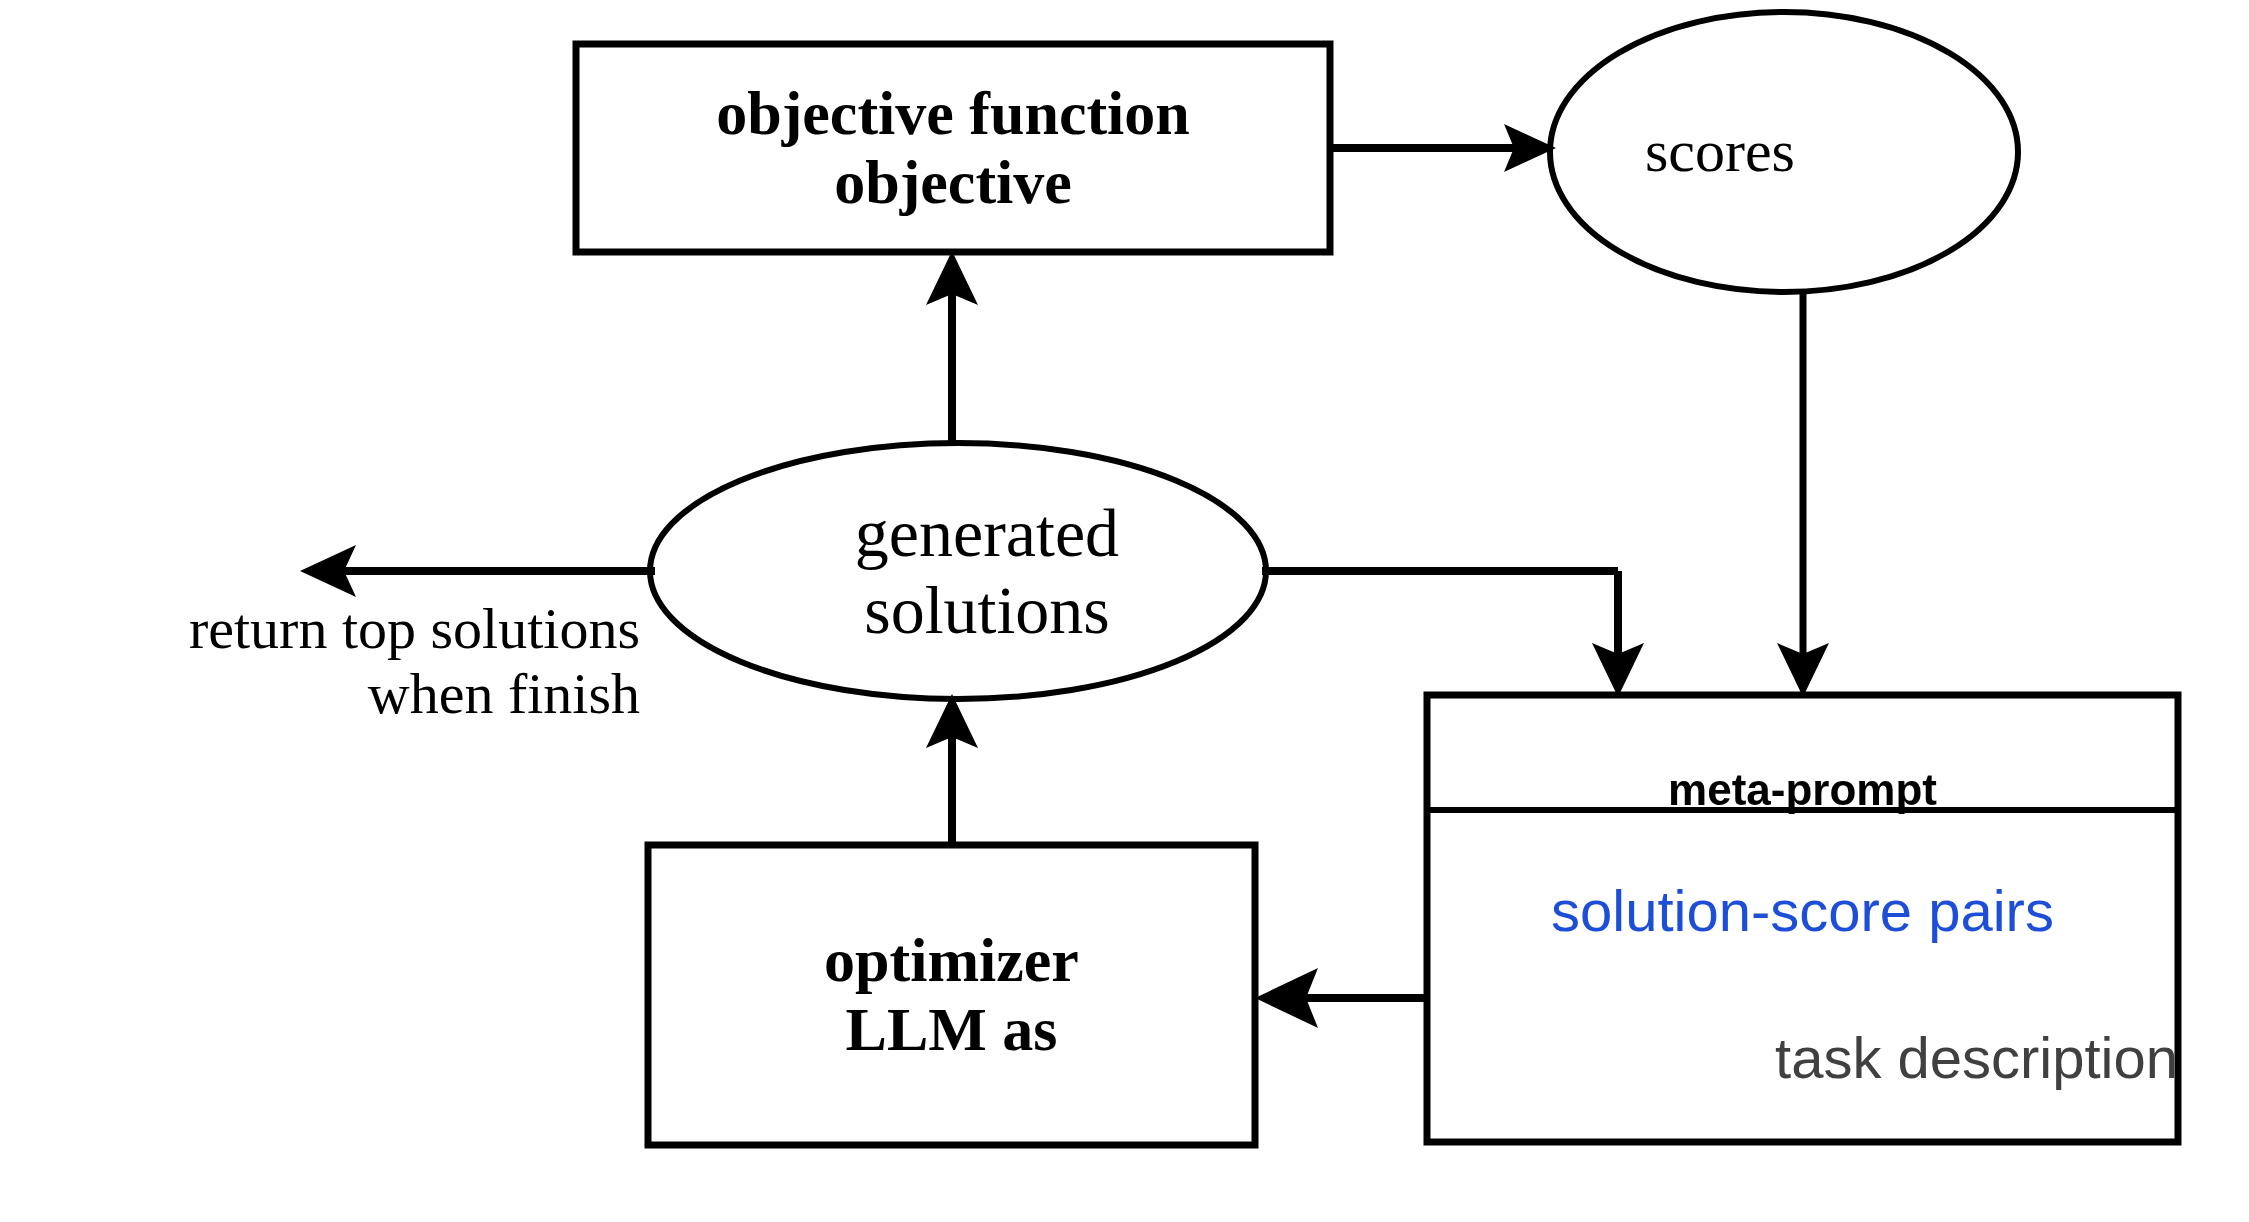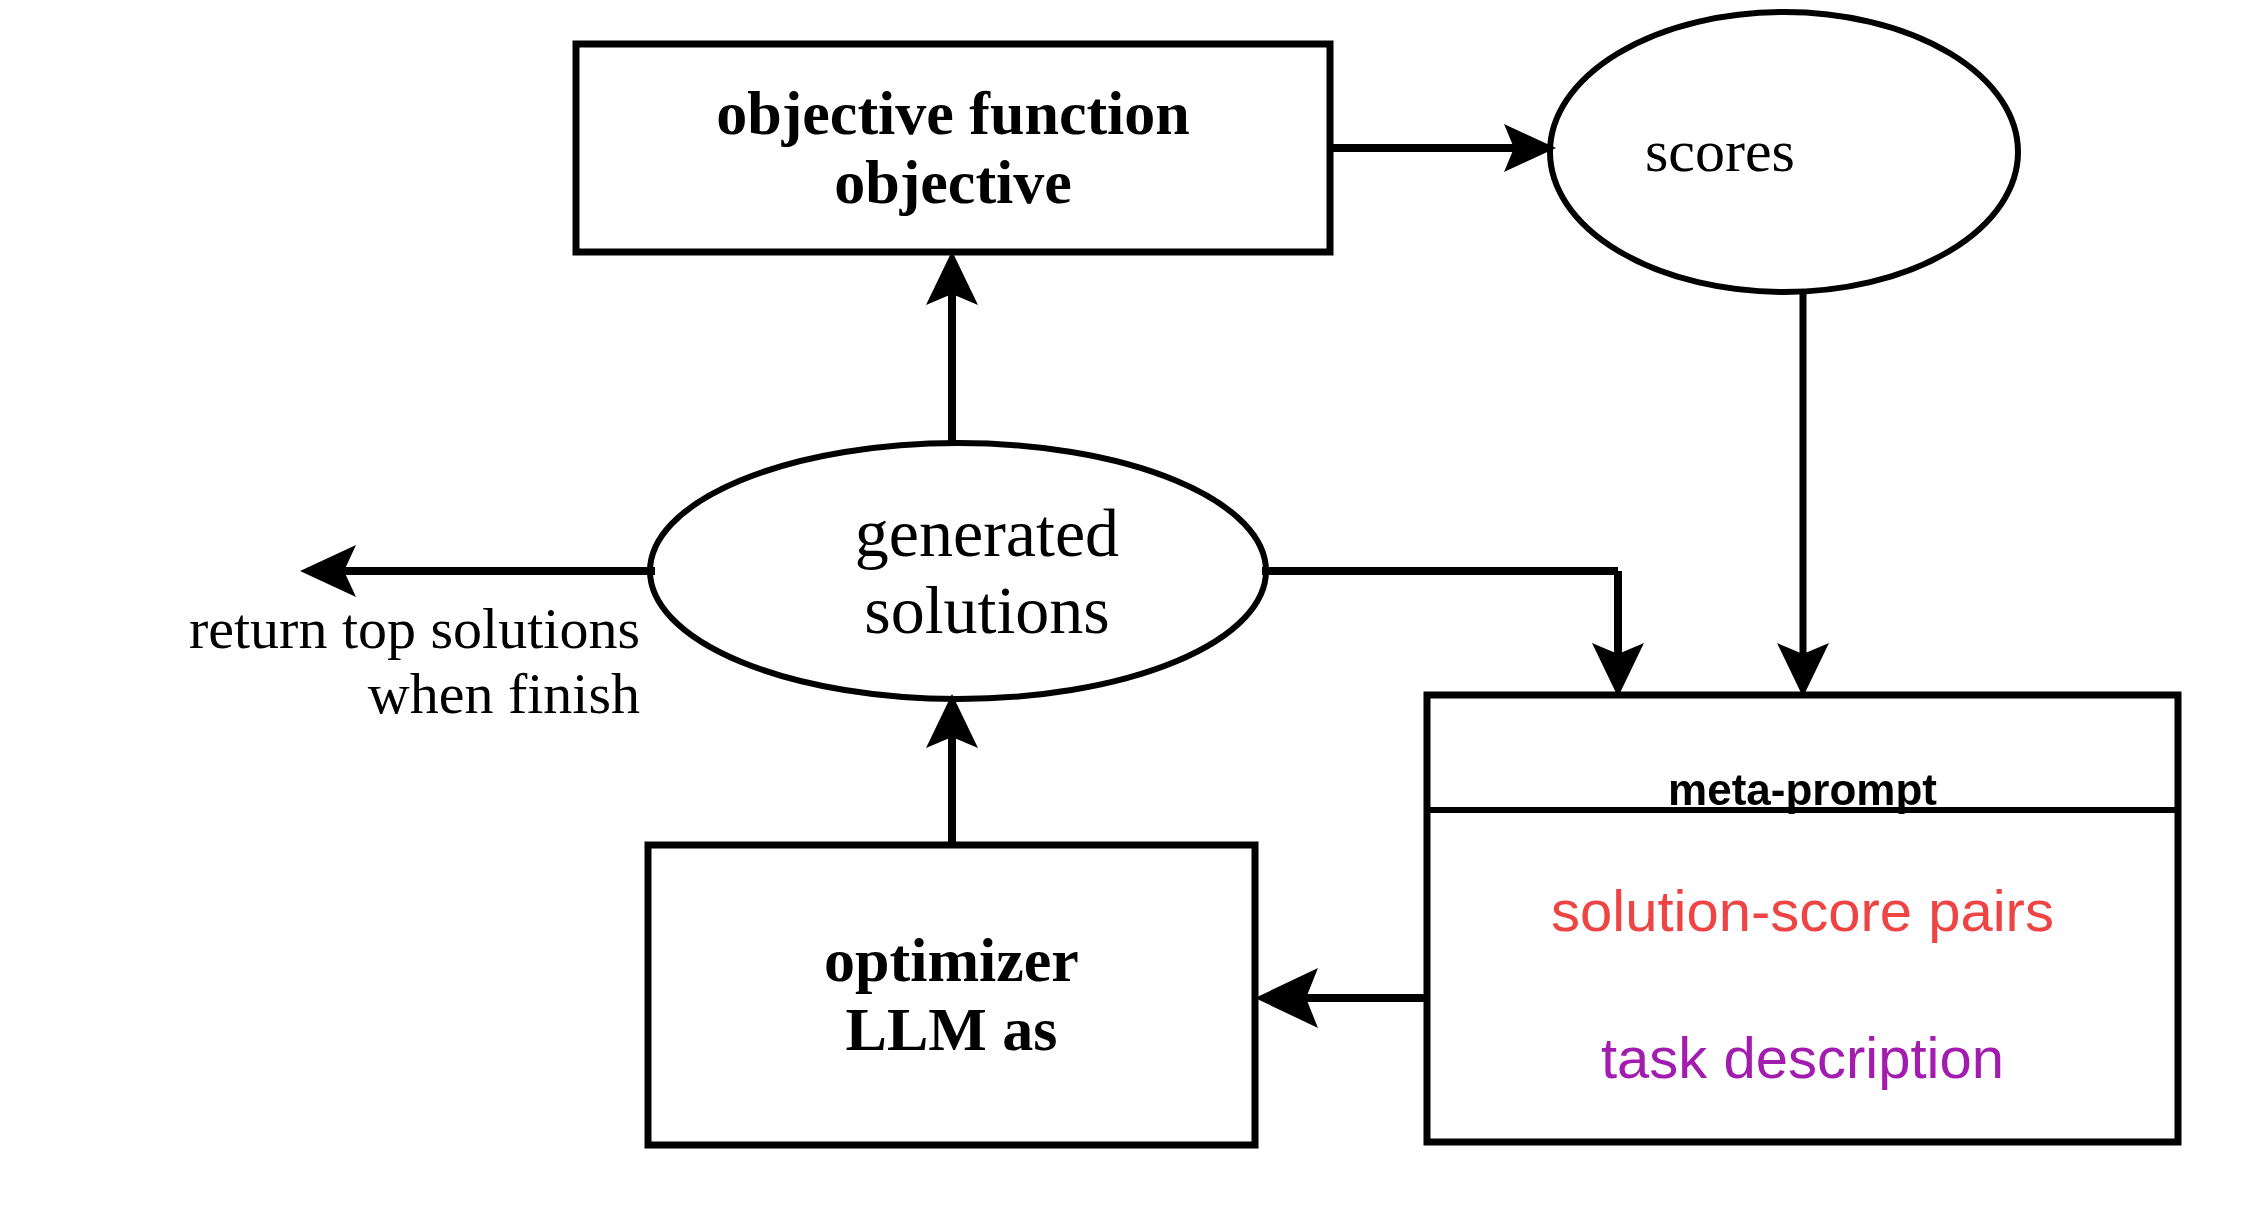--- a/index.html
+++ b/index.html
@@ -166,21 +166,21 @@
 
   <div id="llm-label" class="node-label serif-bold">
     <span>optimizer</span>
     <span>LLM as</span>
   </div>
 
   <div id="meta-title-label" class="node-label sans-bold">
     <span>meta-prompt</span>
   </div>
 
-  <div id="meta-pairs-label" class="node-label sans-regular" style="color:#ef4444;">
+  <div id="meta-pairs-label" class="node-label sans-regular" style="color:#1d4ed8;">
     <span>solution-score pairs</span>
   </div>
 
-  <div id="meta-task-label" class="node-label sans-regular" style="color:#a21caf;">
+  <div id="meta-task-label" class="node-label sans-regular" style="color:#404040;align-items:flex-end;">
     <span>task description</span>
   </div>
 
 </div>
 
 </body></html>

